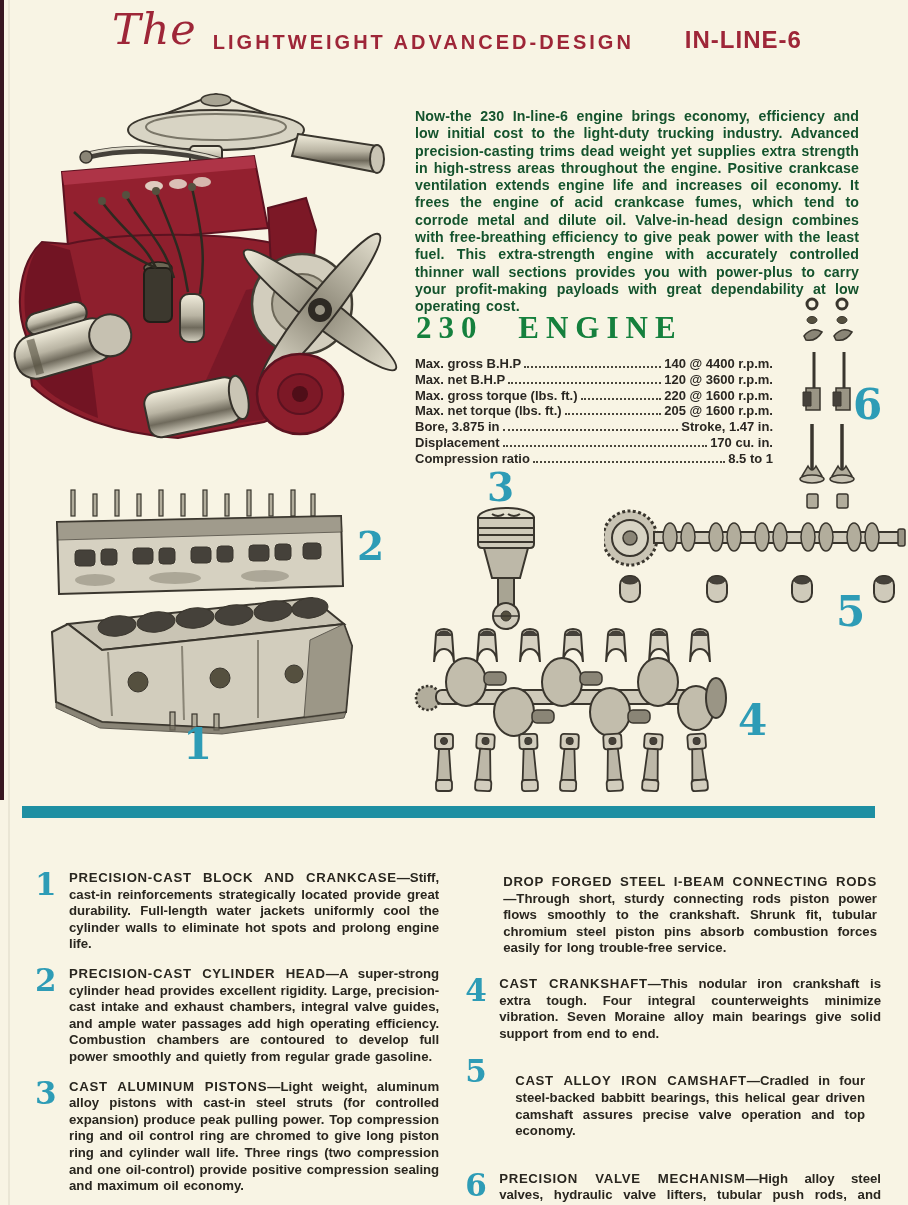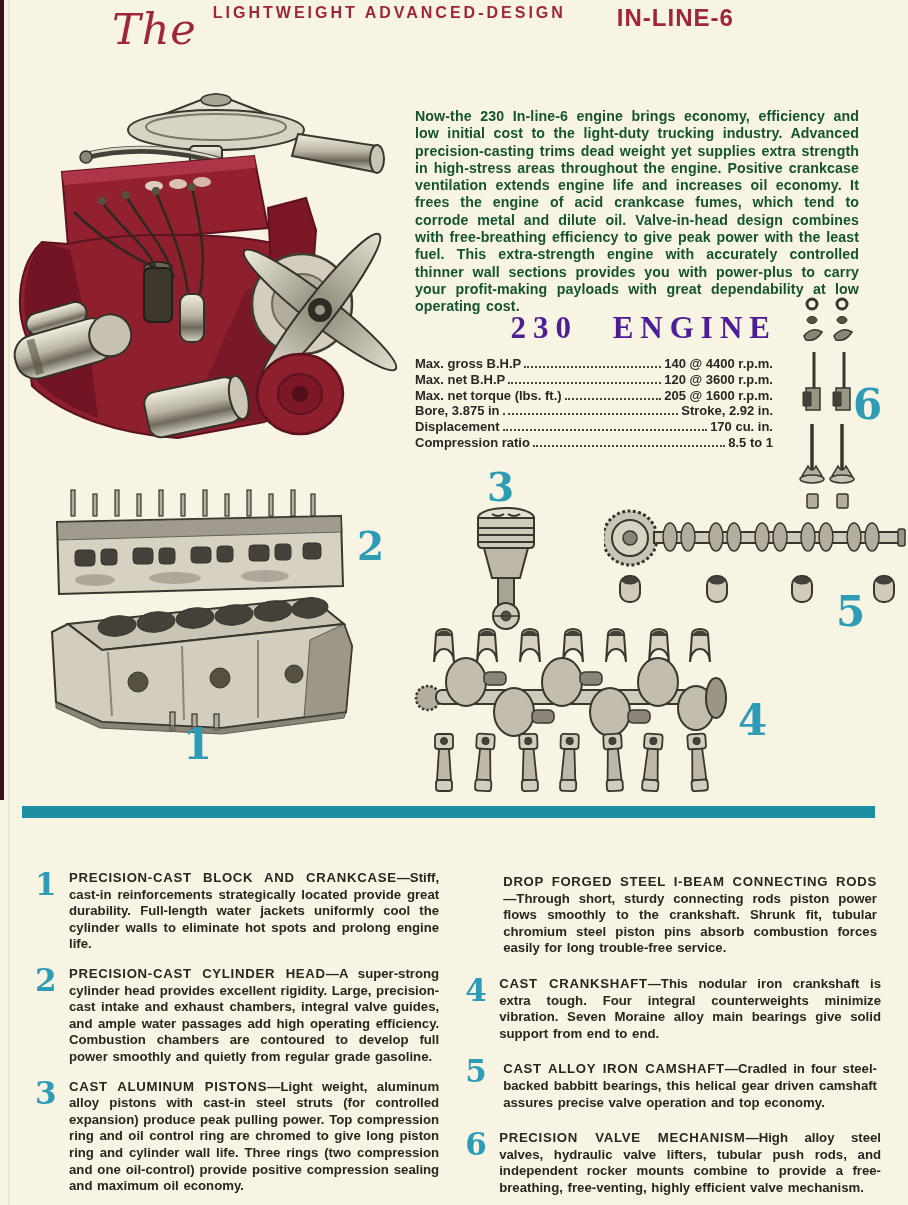--- a/index.html
+++ b/index.html
@@ -5,37 +5,37 @@
   html,body{margin:0;padding:0;background:#d8d4c8;}
   .page{
     position:relative;width:908px;height:1205px;margin:0 auto;
     background:#f8f4e4;overflow:hidden;
     font-family:"Liberation Sans",sans-serif;color:#2b2820;
   }
   .edge-strip{position:absolute;left:0;top:0;width:4px;height:800px;background:#381620;}
   .crease{position:absolute;left:8px;top:0;width:2px;height:1205px;background:rgba(60,50,30,0.07);}
 
   
-  .title-row{position:absolute;left:112px;top:4px;display:flex;align-items:flex-start;gap:16px;white-space:nowrap;}
+  .title-row{position:absolute;left:112px;top:4px;display:flex;align-items:flex-end;gap:16px;white-space:nowrap;}
   .title-the{font-family:"DejaVu Serif",serif;font-style:italic;font-size:43px;font-weight:500;color:#9e2638;letter-spacing:1px;}
-  .title-main{font-size:16px;font-weight:700;color:#9e2638;letter-spacing:3px;}
+  .title-main{font-size:20px;font-weight:700;color:#9e2638;letter-spacing:3px;}
   .title-suffix{font-size:24px;font-weight:800;color:#9e2638;letter-spacing:1px;margin-left:35px;}
 
   
   .intro{
     position:absolute;left:415px;top:108px;width:444px;
     font-size:14.2px;font-weight:700;line-height:17.3px;
     text-align:justify;letter-spacing:0.1px;word-spacing:1.5px;color:#14532d;
   }
 
   
   .spec-heading{
-    position:absolute;left:407px;top:310px;width:370px;text-align:right;
+    position:absolute;left:416px;top:310px;width:370px;text-align:left;
     font-family:"Liberation Serif",serif;font-weight:700;font-size:31px;
-    letter-spacing:7px;word-spacing:20px;color:#4c1d95;
+    letter-spacing:7px;word-spacing:20px;color:#15803d;
   }
   .spec-table{position:absolute;left:415px;top:356px;width:358px;font-size:13px;font-weight:700;color:#2a2722;}
   .spec-row{display:flex;align-items:baseline;line-height:15.8px;}
   .spec-leader{flex:1;border-bottom:2px dotted #4a463c;margin:0 3px 3px 3px;min-width:12px;}
   .spec-value{white-space:nowrap;}
 
   
   .plabel{position:absolute;font-family:"DejaVu Serif",serif;font-weight:700;color:#2e9cb6;line-height:1;}
   .plabel-1{left:183px;top:724px;font-size:42px;}
   .plabel-2{left:357px;top:527px;font-size:39px;}
@@ -168,28 +168,33 @@
       <span>Max. gross B.H.P</span>
       <span class="spec-leader"></span>
       <span class="spec-value">140 @ 4400 r.p.m.</span>
     </div>
     <div class="spec-row">
       <span>Max. net B.H.P</span>
       <span class="spec-leader"></span>
       <span class="spec-value">120 @ 3600 r.p.m.</span>
     </div>
     <div class="spec-row">
+      <span>Max. gross torque (lbs. ft.)</span>
+      <span class="spec-leader"></span>
+      <span class="spec-value">220 @ 1600 r.p.m.</span>
+    </div>
+    <div class="spec-row">
       <span>Max. net torque (lbs. ft.)</span>
       <span class="spec-leader"></span>
       <span class="spec-value">205 @ 1600 r.p.m.</span>
     </div>
     <div class="spec-row">
       <span>Bore, 3.875 in</span>
       <span class="spec-leader"></span>
-      <span class="spec-value">Stroke, 2.92 in.</span>
+      <span class="spec-value">Stroke, 1.47 in.</span>
     </div>
     <div class="spec-row">
       <span>Displacement</span>
       <span class="spec-leader"></span>
       <span class="spec-value">170 cu. in.</span>
     </div>
     <div class="spec-row">
       <span>Compression ratio</span>
       <span class="spec-leader"></span>
       <span class="spec-value">8.5 to 1</span>
@@ -483,21 +488,21 @@
       <div class="feat">
         <div class="feat-num"></div>
         <p class="feat-text" style="margin:4px"><span class="feat-head">DROP FORGED STEEL I-BEAM CONNECTING RODS</span><span>—Through short, sturdy connecting rods piston power flows smoothly to the crankshaft. Shrunk fit, tubular chromium steel piston pins absorb combustion forces easily for long trouble-free service.</span></p>
       </div>
       <div class="feat">
         <div class="feat-num">4</div>
         <p class="feat-text" style="margin:0"><span class="feat-head">CAST CRANKSHAFT</span><span>—This nodular iron crankshaft is extra tough. Four integral counterweights minimize vibration. Seven Moraine alloy main bearings give solid support from end to end.</span></p>
       </div>
       <div class="feat">
         <div class="feat-num">5</div>
-        <p class="feat-text" style="margin:4px"><span class="feat-head">CAST ALLOY IRON CAMSHAFT</span><span>—Cradled in four steel-backed babbitt bearings, this helical gear driven camshaft assures precise valve operation and top economy.</span></p>
+        <p class="feat-text" style="margin:16px"><span class="feat-head">CAST ALLOY IRON CAMSHAFT</span><span>—Cradled in four steel-backed babbitt bearings, this helical gear driven camshaft assures precise valve operation and top economy.</span></p>
       </div>
       <div class="feat">
         <div class="feat-num">6</div>
         <p class="feat-text" style="margin:0"><span class="feat-head">PRECISION VALVE MECHANISM</span><span>—High alloy steel valves, hydraulic valve lifters, tubular push rods, and independent rocker mounts combine to provide a free-breathing, free-venting, highly efficient valve mechanism.</span></p>
       </div>
     </div>
   </div>
 </div>
 
 </body></html>

